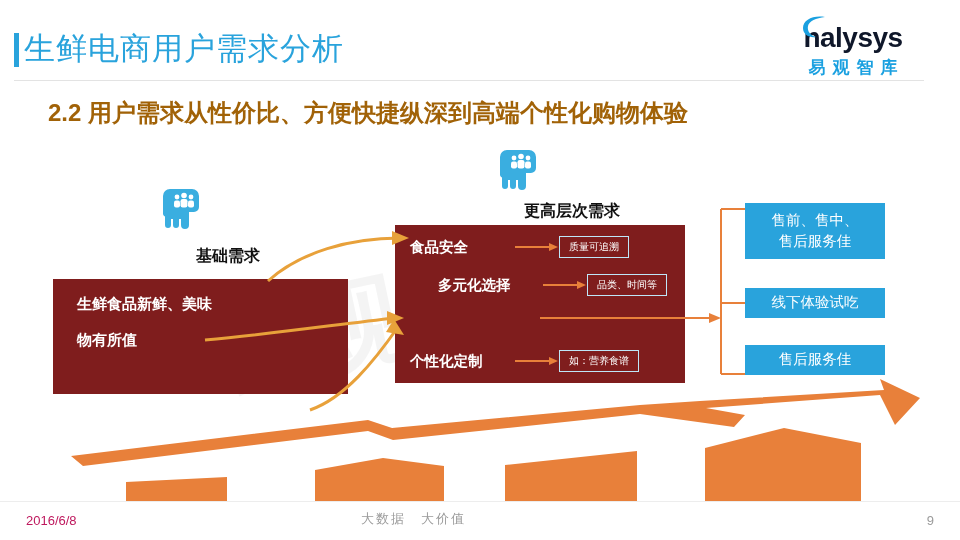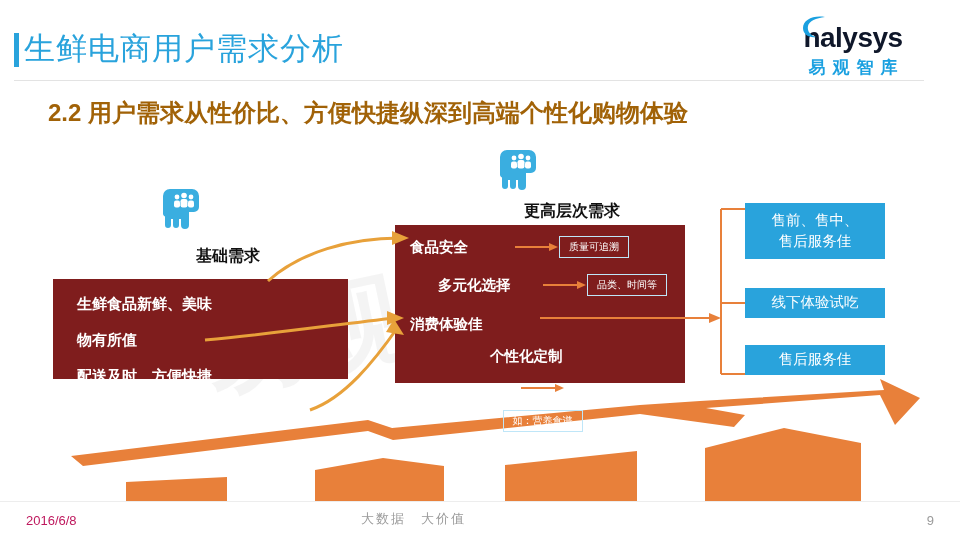--- a/index.html
+++ b/index.html
@@ -116,21 +116,21 @@
     text-align: right;
   }
 
   
   .blue-box {
     position: absolute;
     background: #7f1d1d;
     box-sizing: border-box;
   }
   .basic-box {
-    left: 53px; top: 279px; width: 295px; height: 100px;
+    left: 53px; top: 279px; width: 295px; height: 115px;
     padding: 16px 0 0 24px;
   }
   .basic-line {
     color: #ffffff;
     font-size: 15px;
     font-weight: bold;
     margin-bottom: 17px;
     white-space: nowrap;
   }
 
@@ -274,21 +274,20 @@
         <rect x="30" y="18.5" width="6" height="7" rx="2"></rect>
     </g>
   </svg>
 
   <div class="group-title" style="left:140px; top:246px; width:120px;">基础需求</div>
   <div class="group-title" style="left:460px; top:201px; width:160px;">更高层次需求</div>
 
   <div class="blue-box basic-box">
     <div class="basic-line">生鲜食品新鲜、美味</div>
     <div class="basic-line">物有所值</div>
-    <div class="basic-line">配送及时，方便快捷</div>
   </div>
 
   <div class="blue-box higher-box">
 
     <div class="need-row" style="top:8px;">
       <span class="need-label">食品安全</span>
       <svg class="mini-arrow" viewBox="0 0 44 10">
         <line x1="0" y1="5" x2="34" y2="5" stroke="#E8803A" stroke-width="2"></line>
         <path d="M34 1 L43 5 L34 9 Z" fill="#E8803A"></path>
       </svg>
@@ -297,25 +296,22 @@
 
     <div class="need-row" style="top:46px;margin-left:28px;">
       <span class="need-label">多元化选择</span>
       <svg class="mini-arrow" viewBox="0 0 44 10">
         <line x1="0" y1="5" x2="34" y2="5" stroke="#E8803A" stroke-width="2"></line>
         <path d="M34 1 L43 5 L34 9 Z" fill="#E8803A"></path>
       </svg>
       <span class="need-chip">品类、时间等</span>
     </div>
 
-    <div class="need-row" style="top:85px;">
-      <span class="need-label">消费体验佳</span>
-    </div>
-
-    <div class="need-row" style="top:122px;flex-direction:column;">
+
+    <div class="need-row" style="top:122px;">
       <span class="need-label">个性化定制</span>
       <svg class="mini-arrow" viewBox="0 0 44 10">
         <line x1="0" y1="5" x2="34" y2="5" stroke="#E8803A" stroke-width="2"></line>
         <path d="M34 1 L43 5 L34 9 Z" fill="#E8803A"></path>
       </svg>
       <span class="need-chip">如：营养食谱</span>
     </div>
   </div>
 
   <div class="svc-box svc-2">

